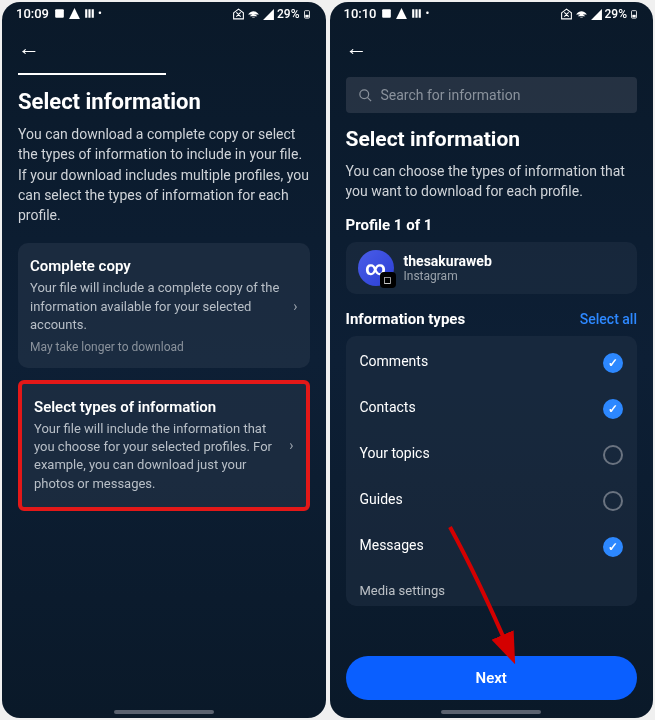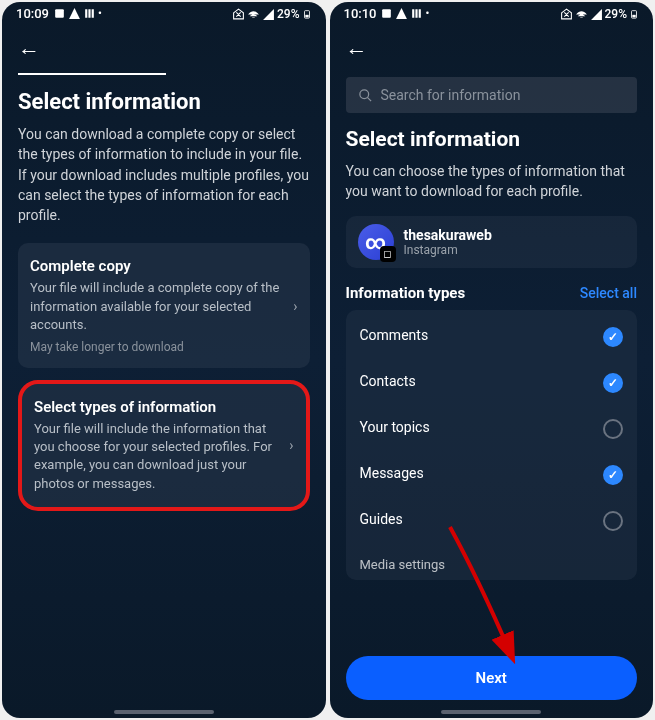--- a/index.html
+++ b/index.html
@@ -86,21 +86,21 @@
       font-size: 12px;
       color: #8a929c;
       margin-top: 6px;
     }
     .chevron {
       color: #9aa2ab;
       font-size: 14px;
     }
     .highlighted {
       border: 4px solid #e31818;
-      border-radius: 20px;
+      border-radius: 6px;
     }
     
     .search-box {
       margin: 8px 16px 14px;
       background: rgba(60, 70, 85, 0.55);
       border-radius: 4px;
       padding: 10px 12px;
       display: flex;
       align-items: center;
       gap: 8px;
@@ -343,20 +343,21 @@
         <line x1="21" y1="21" x2="15" y2="15"></line>
       </svg>
     <span>Search for information</span>
   </div>
 
   <div class="content">
     <h1 class="title">Select information</h1>
     <p class="subtitle">You can choose the types of information that you want to download for each profile.</p>
   </div>
 
+  <div class="section-title">Profile 1 of 1</div>
 
   <div class="profile-card">
     <div class="profile-avatar">
       <div class="profile-badge">◻</div>
     </div>
     <div>
       <div class="profile-name">thesakuraweb</div>
       <div class="profile-platform">Instagram</div>
     </div>
   </div>
@@ -373,26 +374,26 @@
     </div>
     <div class="info-item">
       <span>Contacts</span>
       <span class="checkbox checked"></span>
     </div>
     <div class="info-item">
       <span>Your topics</span>
       <span class="checkbox"></span>
     </div>
     <div class="info-item">
+      <span>Guides</span>
+      <span class="checkbox"></span>
+    </div>
+    <div class="info-item">
       <span>Messages</span>
       <span class="checkbox checked"></span>
-    </div>
-    <div class="info-item">
-      <span>Guides</span>
-      <span class="checkbox"></span>
     </div>
     <div class="info-item cutoff">
       <span>Media settings</span>
     </div>
   </div>
 
   <div class="next-btn">Next</div>
 
   <svg class="arrow-annotation" style="left:110px; top:520px;" width="90" height="150" viewBox="0 0 90 150">
     <defs>

